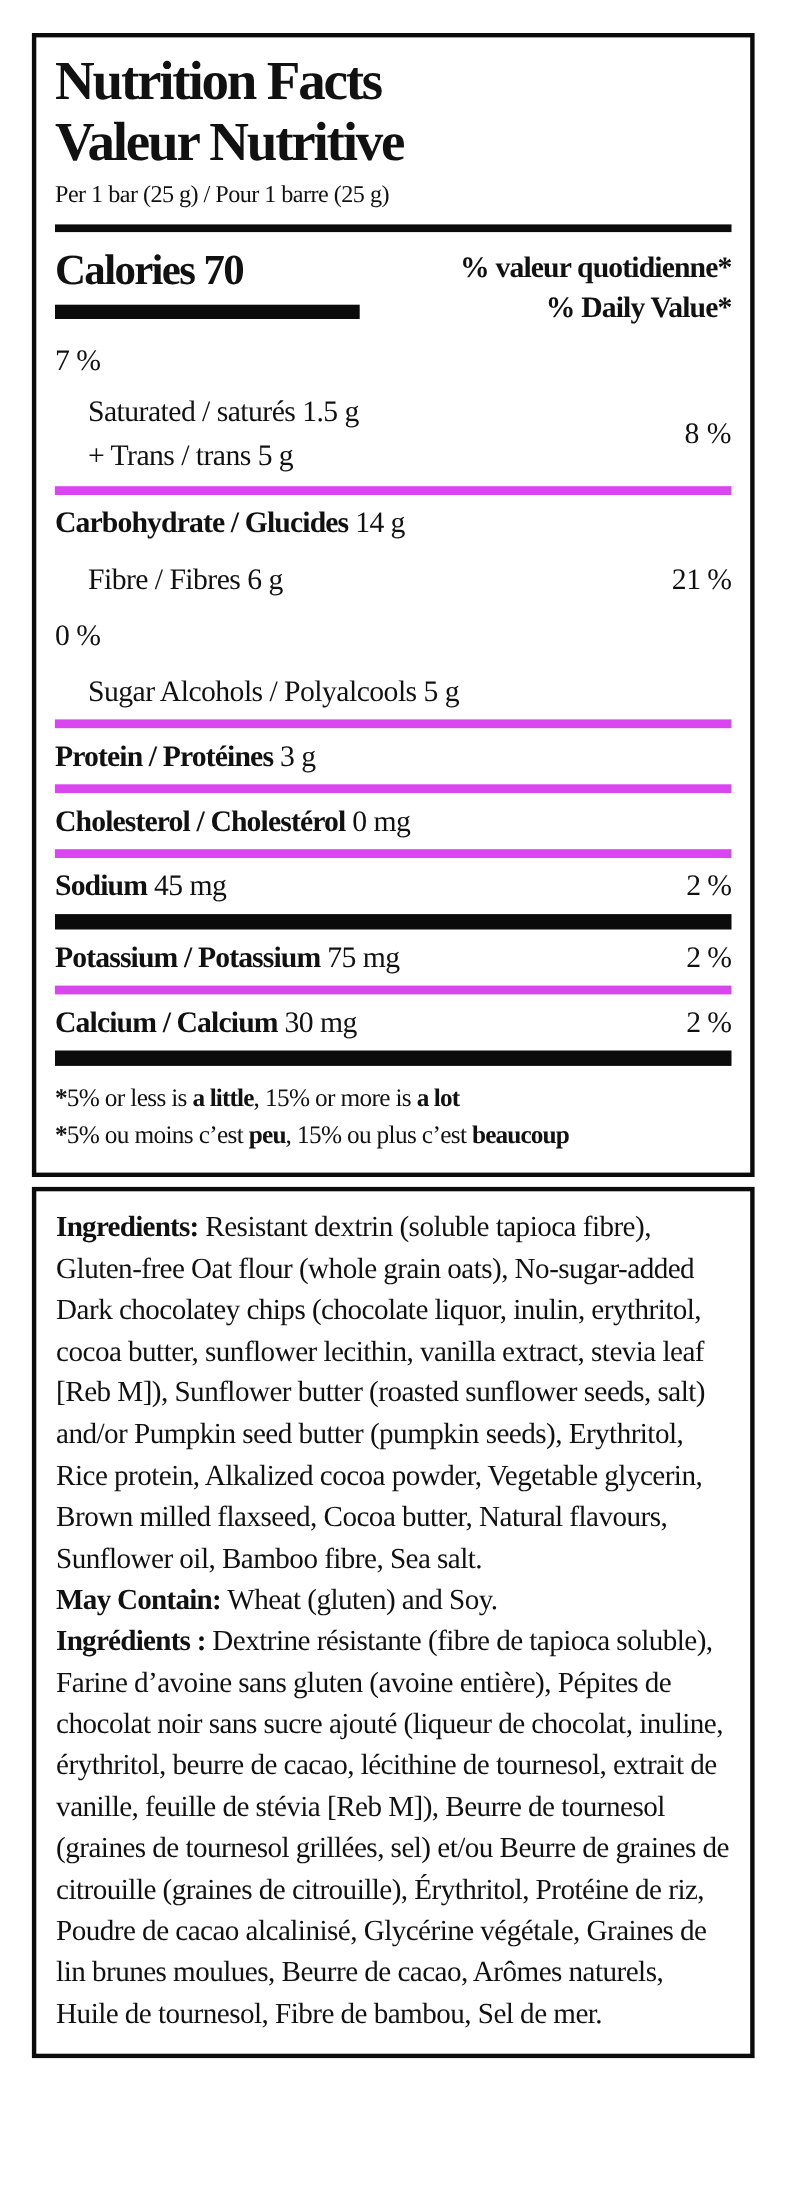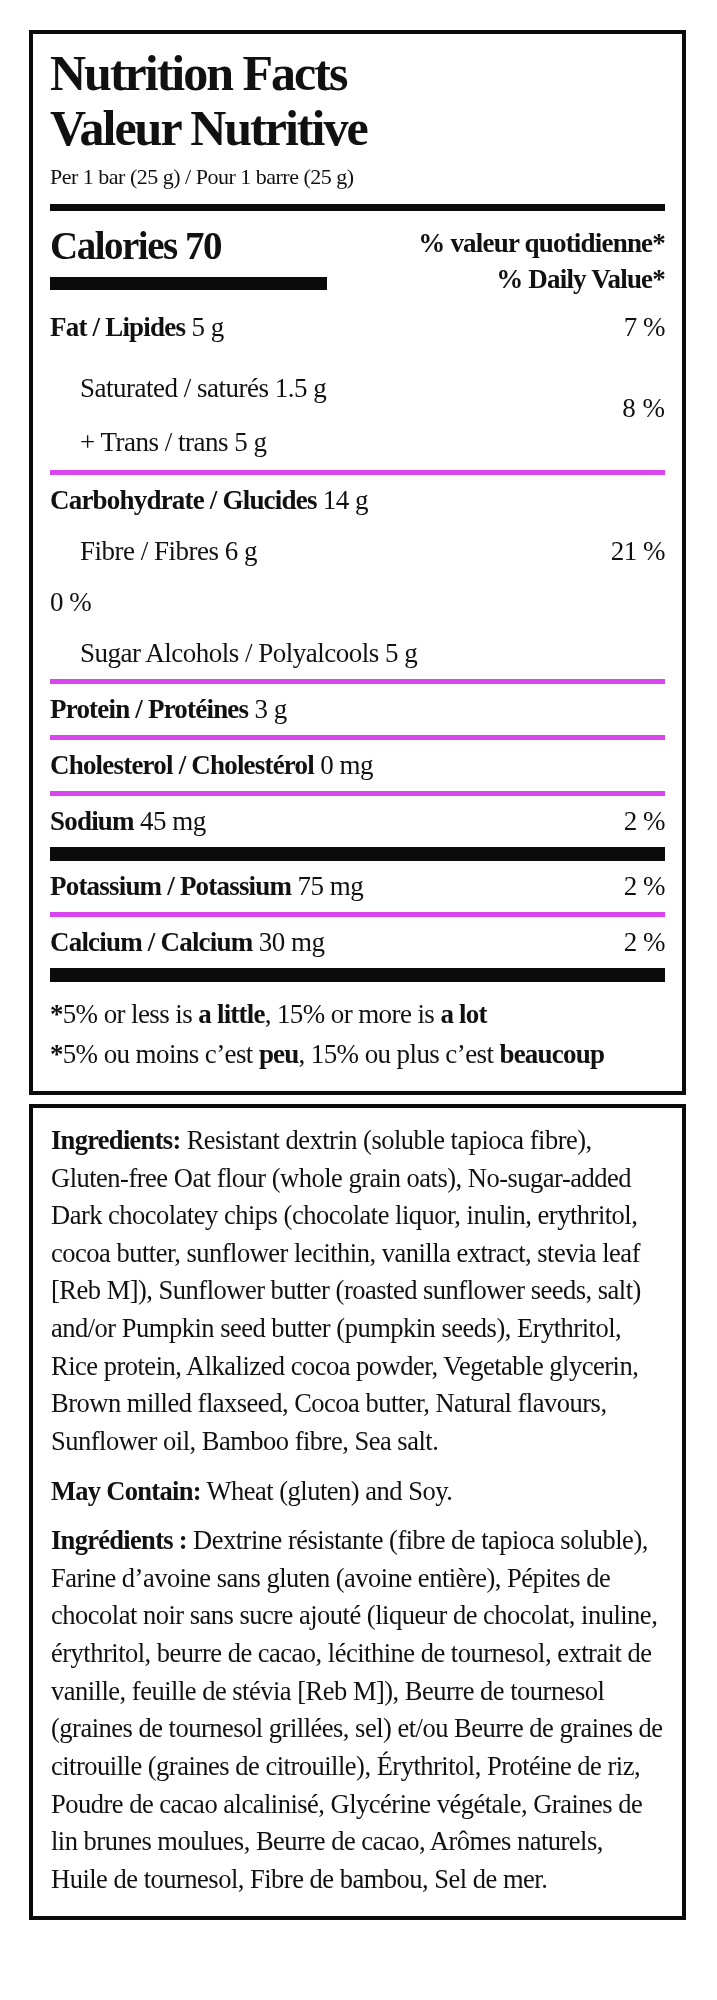--- a/index.html
+++ b/index.html
@@ -35,37 +35,37 @@
     text-align: right; font-weight: bold; font-size: 27px;
     line-height: 1.35; margin-top: 2px; letter-spacing: -0.8px;
   }
 
   .rows { margin-top: 4px; }
   .row {
     display: flex; justify-content: space-between; align-items: baseline;
     font-size: 27px; padding: 10px 0; letter-spacing: -0.5px;
   }
   .row .name b { letter-spacing: -0.8px; }
-  .row.ruled { border-top: 5px solid #d946ef; }
+  .row.ruled { border-top: 8px solid #d946ef; }
   .row.indent .name { padding-left: 30px; }
   .dv { white-space: nowrap; font-weight: normal; }
 
   .group-row { display: flex; justify-content: space-between; align-items: center; padding: 6px 0 12px 0; }
   .group-lines { display: flex; flex-direction: column; gap: 9px; }
-  .group-lines .gline { font-size: 27px; padding-left: 30px; letter-spacing: -0.5px; margin-top: 14px; }
+  .group-lines .gline { font-size: 27px; padding-left: 30px; letter-spacing: -0.5px; }
   .group-row .dv { font-size: 27px; }
 
   .sep-bar { height: 14px; background: #0b0b0b; }
 
   .footnotes { margin-top: 12px; }
-  .footnote { font-size: 27px; line-height: 1.5; letter-spacing: -0.6px; }
+  .footnote { font-size: 23px; line-height: 1.5; letter-spacing: -0.6px; }
   .footnote b { letter-spacing: -0.8px; }
 
   .ing-panel { margin-top: 9px; padding: 14px 18px 18px 18px; }
-  .ing-para { font-size: 26.5px; line-height: 1.42; letter-spacing: -0.5px; margin-top: 12px; }
+  .ing-para { font-size: 26.5px; line-height: 1.42; letter-spacing: -0.5px; margin-top: 0; }
   .ing-para:first-child { margin-top: 0; }
   .ing-para b { letter-spacing: -0.7px; }
 </style>
 </head>
 <body>
 
 <div class="page">
 
   <section class="panel nf-panel">
     <div class="title">Nutrition Facts</div>
@@ -80,21 +80,20 @@
         <div class="cal-bar"></div>
       </div>
       <div class="dv-head">
         <div>% valeur quotidienne*</div>
         <div>% Daily Value*</div>
       </div>
     </div>
 
     <div class="rows">
         <div class="row">
-          <span class="name"><b>Fat / Lipides</b> 5 g</span>
           <span class="dv">7 %</span>
         </div>
         <div class="group-row">
           <div class="group-lines">
             <div class="gline">Saturated / saturés 1.5 g</div>
             <div class="gline">+ Trans / trans 5 g</div>
           </div>
           <span class="dv">8 %</span>
         </div>
         <div class="row ruled">

